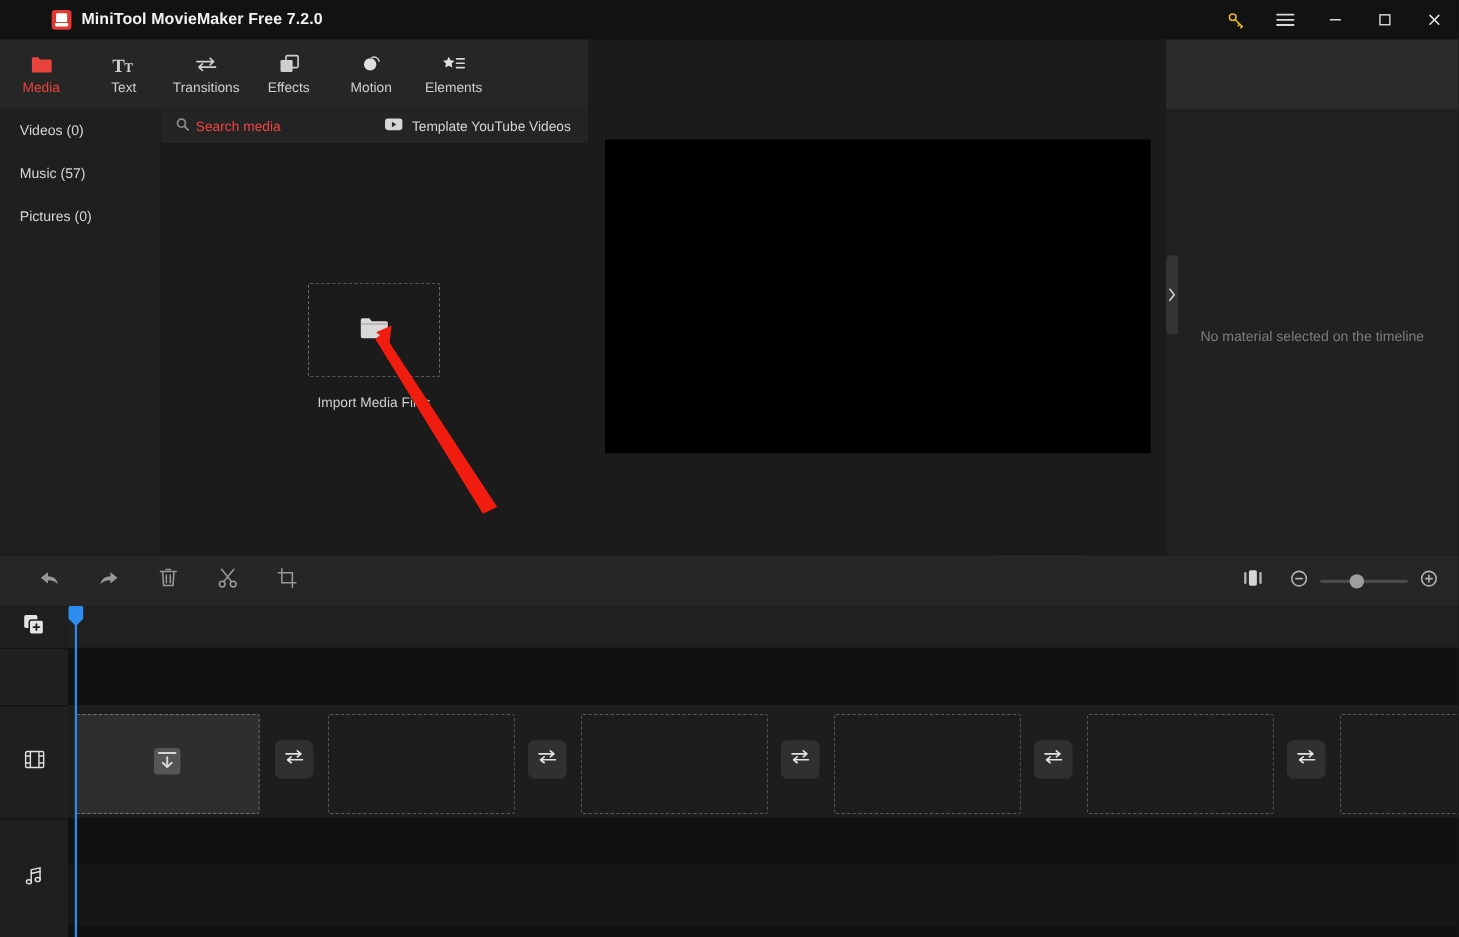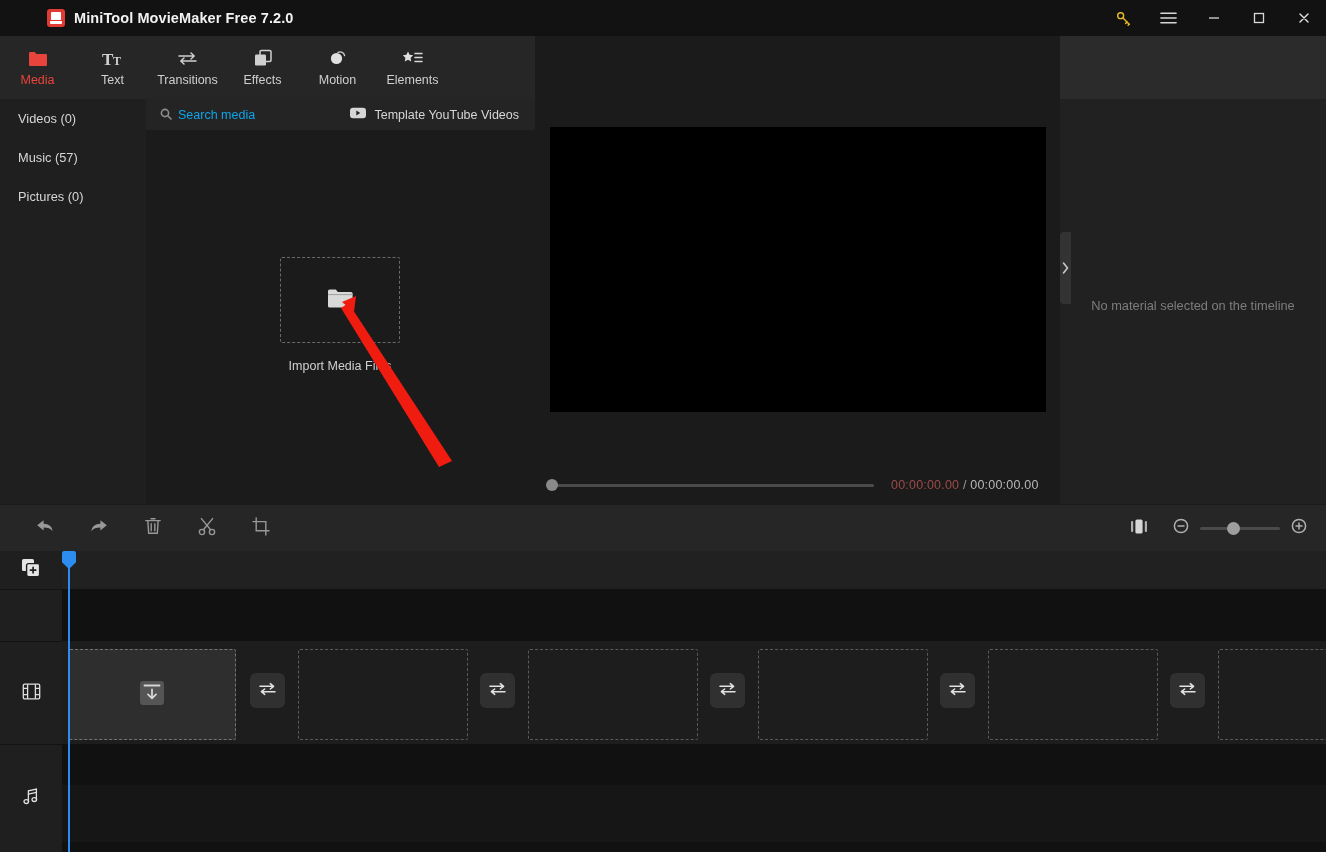--- a/index.html
+++ b/index.html
@@ -74,21 +74,21 @@
     position: absolute; top: 99px; left: 146px; width: 389px; height: 405px;
     background: #1b1b1b;
   }
   .media-topbar {
     height: 32px; display: flex; align-items: center;
     background: #242424; border-bottom: 1px solid #1b1b1b;
   }
   .search-box {
     display: flex; align-items: center; gap: 6px; margin-left: 14px; cursor: text;
   }
-  .search-box .s-txt { font-size: 12.5px; color: #0ea5e9; }
+  .search-box .s-txt { font-size: 12.5px; color: #ef4444; }
   .yt-dl {
     display: flex; align-items: center; gap: 8px; margin-left: auto; margin-right: 16px;
     cursor: pointer; font-size: 12.5px; color: #d6d6d6;
   }
   .import-zone {
     position: absolute; left: 134px; top: 158px; width: 120px; height: 86px;
     border: 1px dashed #6a6a6a; border-radius: 2px;
     display: flex; align-items: center; justify-content: center; cursor: pointer;
   }
   .import-label {
@@ -394,30 +394,20 @@
     <svg class="red-arrow" width="130" height="190" viewBox="0 0 130 190">
       <path d="M6 8 L20 2 L18 18 Z" fill="#f01c10"></path>
       <path d="M12.5 9 L116 167 L103 173 L5 14 Z" fill="#f01c10"></path>
     </svg>
   </div>
 
   <div class="player-panel">
 
     <div class="video-stage"></div>
 
-    <div class="progress-row">
-      <div class="prog-track">
-        <div class="prog-knob"></div>
-      </div>
-      <div class="time-readout">
-        <span class="time-cur">00:00:00.00</span>
-        <span class="time-sep">/</span>
-        <span class="time-total">00:00:00.00</span>
-      </div>
-    </div>
 
     <div class="ctrl-row">
       <div class="ctrl-btn" style="margin-left:6px;">
         <svg width="15" height="16" viewBox="0 0 15 16" fill="#e0e0e0">
             <path d="M2 1.5l11 6.5-11 6.5z"></path>
           </svg>
       </div>
       <div class="ctrl-btn">
         <svg width="15" height="15" viewBox="0 0 15 15" fill="#e0e0e0">
             <rect x="1.5" y="2" width="2.1" height="11"></rect>

